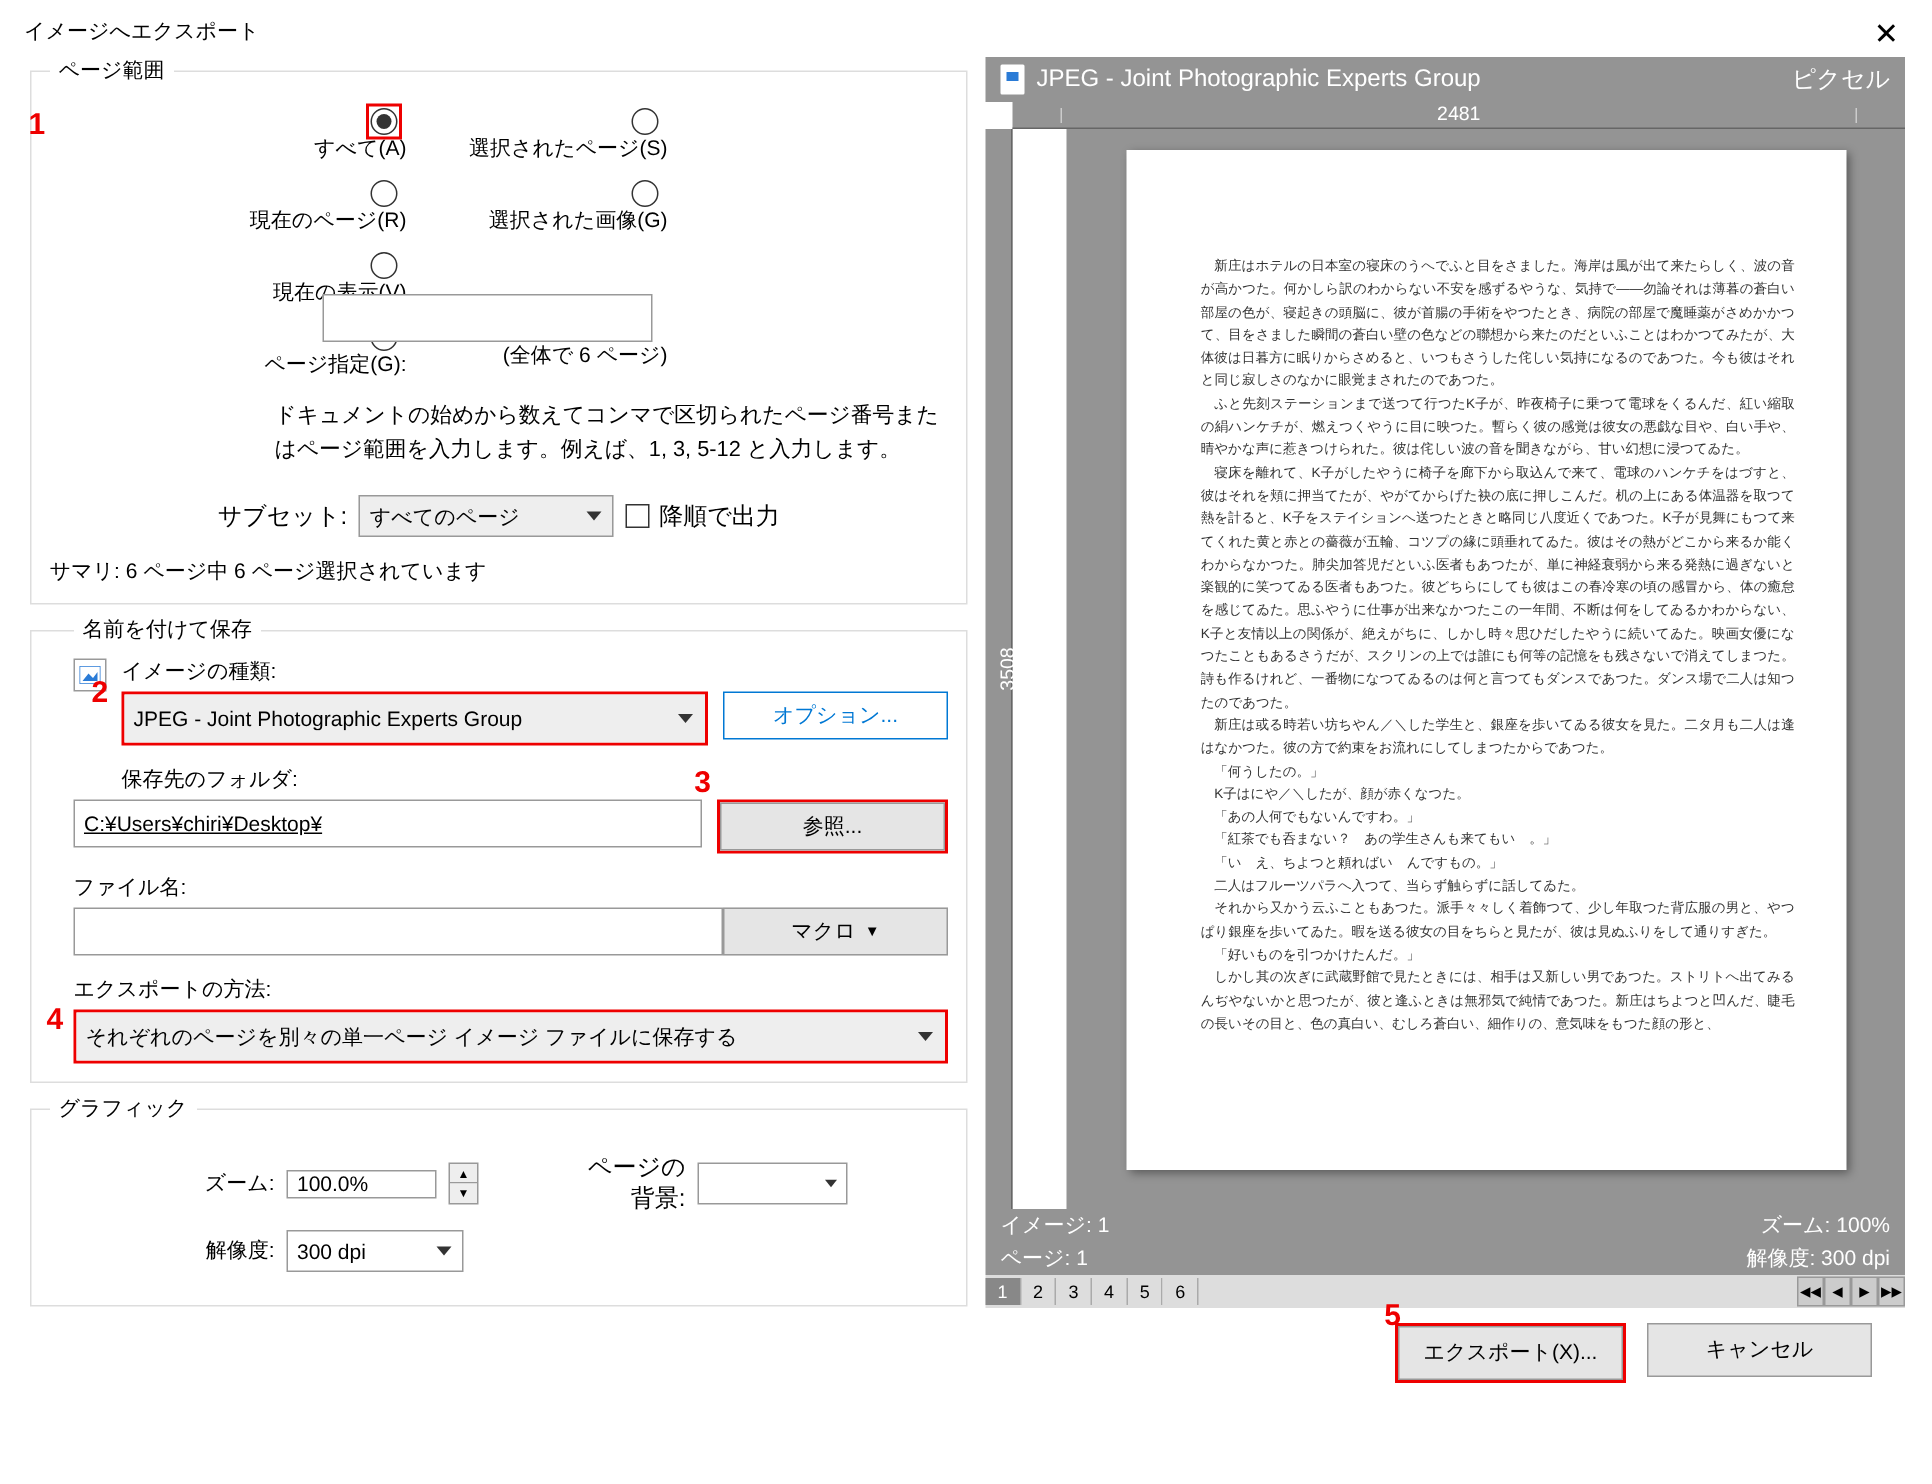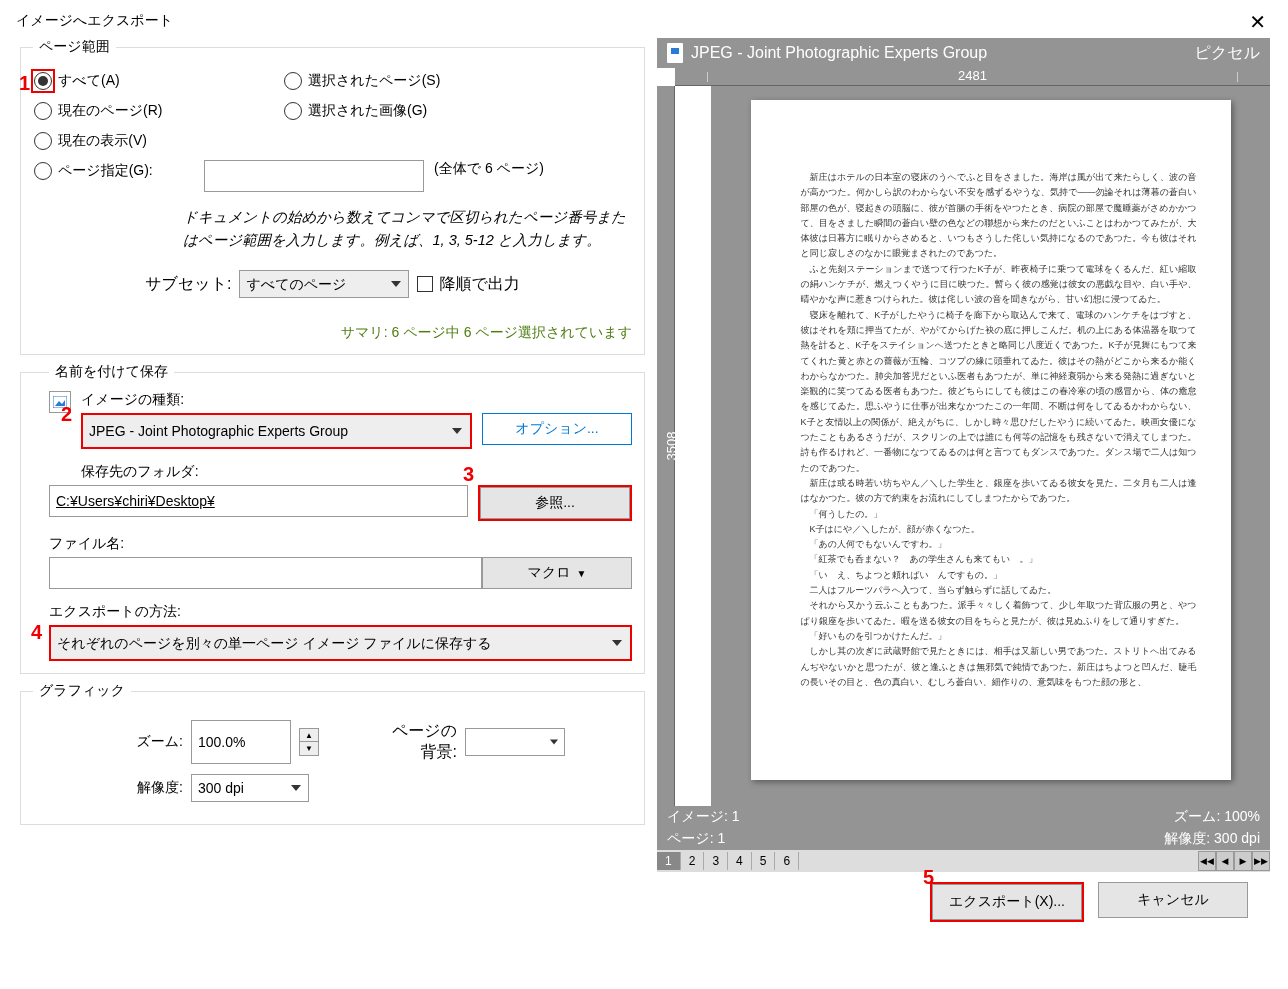--- a/index.html
+++ b/index.html
@@ -8,43 +8,43 @@
 .dialog-title { font-size: 14px; padding: 12px 0 0 16px; color: #000; }
 .close-icon { position: absolute; top: 10px; right: 22px; font-size: 20px; color: #000; cursor: pointer; }
 
 .main-layout { display: flex; width: 100%; height: calc(100% - 38px); margin-top: 8px; }
 .left-panel { width: 657px; padding: 0 12px 0 20px; }
 .right-panel { flex: 1; padding: 0 18px 0 0; display: flex; flex-direction: column; }
 
 fieldset { border: 1px solid #ddd; margin-bottom: 8px; padding: 10px 12px 12px 12px; position: relative; }
 legend { font-size: 14px; color: #000; padding: 0 6px; }
 
-.radio-row { display: flex; align-items: flex-start; margin: 6px 1px; font-size: 14px; }
+.radio-row { display: flex; align-items: flex-end; margin: 6px 12px; font-size: 14px; flex-direction: column; }
 .radio-grid { display: flex; }
 .radio-col { display: flex; flex-direction: column; }
 .radio-col:first-child { width: 250px; }
 
 .radio { display: inline-flex; align-items: center; cursor: pointer; }
 .radio-circle { width: 18px; height: 18px; border: 1.5px solid #333; border-radius: 50%; margin-right: 6px; display: inline-flex; align-items: center; justify-content: center; }
 .radio-dot { width: 10px; height: 10px; background: #333; border-radius: 50%; }
 
 .red-box { border: 2px solid #e00; }
 .marker { position: absolute; color: #e00; font-weight: bold; font-size: 20px; z-index: 10; }
 
-.text-input { border: 1px solid #999; background: #fff; height: 44px; padding: 2px 6px; font-size: 14px; }
+.text-input { border: 1px solid #999; background: #fff; height: 19px; padding: 2px 6px; font-size: 14px; }
 .page-spec-input { width: 220px; height: 32px; }
 
-.help-text { font-size: 14.5px; margin: 8px 0 0 150px; line-height: 1.6; color: #000; font-style: italic; }
+.help-text { font-size: 14.5px; margin: 8px 0 0 150px; line-height: 1.6; color: #000; }
 .subset-row { display: flex; align-items: center; justify-content: center; margin-top: 18px; gap: 8px; }
 .select { border: 1px solid #999; background: #eee; height: 28px; padding: 2px 6px; font-size: 14px; appearance: none; position: relative; }
 .select-wrap { position: relative; display: inline-block; }
 .select-wrap::after { content: ""; position: absolute; right: 8px; top: 50%; transform: translateY(-50%); border-left: 5px solid transparent; border-right: 5px solid transparent; border-top: 6px solid #333; pointer-events: none; }
 .checkbox { display: inline-flex; align-items: center; gap: 6px; }
 .checkbox-box { width: 16px; height: 16px; border: 1.5px solid #333; background: #fff; }
-.summary { text-align: right; font-size: 14px; margin-top: 26px; color: #4d7c0f; }
+.summary { font-size: 14px; margin-top: 14px; color: #000000; }
 
 .label { font-size: 14px; margin-bottom: 4px; display: block; }
 .image-type-row { display: flex; gap: 10px; margin-bottom: 14px; }
 .image-type-select { flex: 1; }
 .options-btn { border: 1px solid #0078d4; background: #fff; color: #0078d4; height: 32px; width: 150px; font-size: 14px; cursor: pointer; }
 
 .icon-box { width: 22px; height: 22px; border: 1px solid #999; display: inline-flex; align-items: center; justify-content: center; margin-right: 10px; color: #2a7bd6; font-size: 14px; }
 
 .folder-row { display: flex; gap: 10px; margin-bottom: 14px; }
 .folder-input { flex: 1; text-decoration: underline; }

